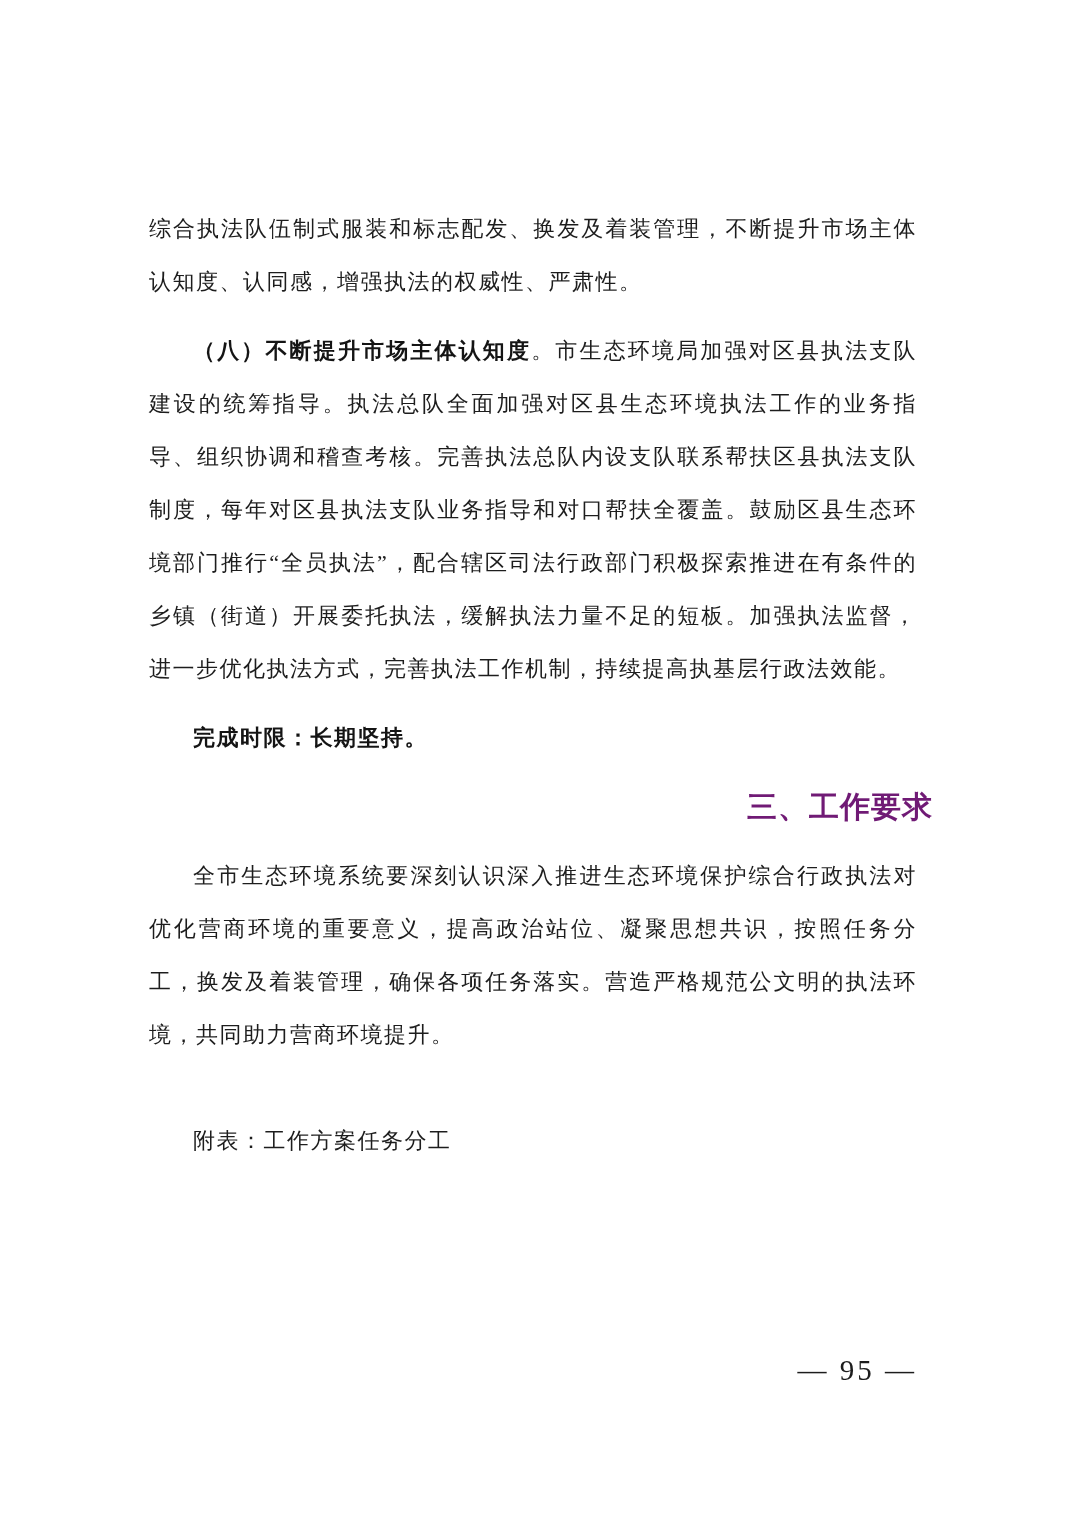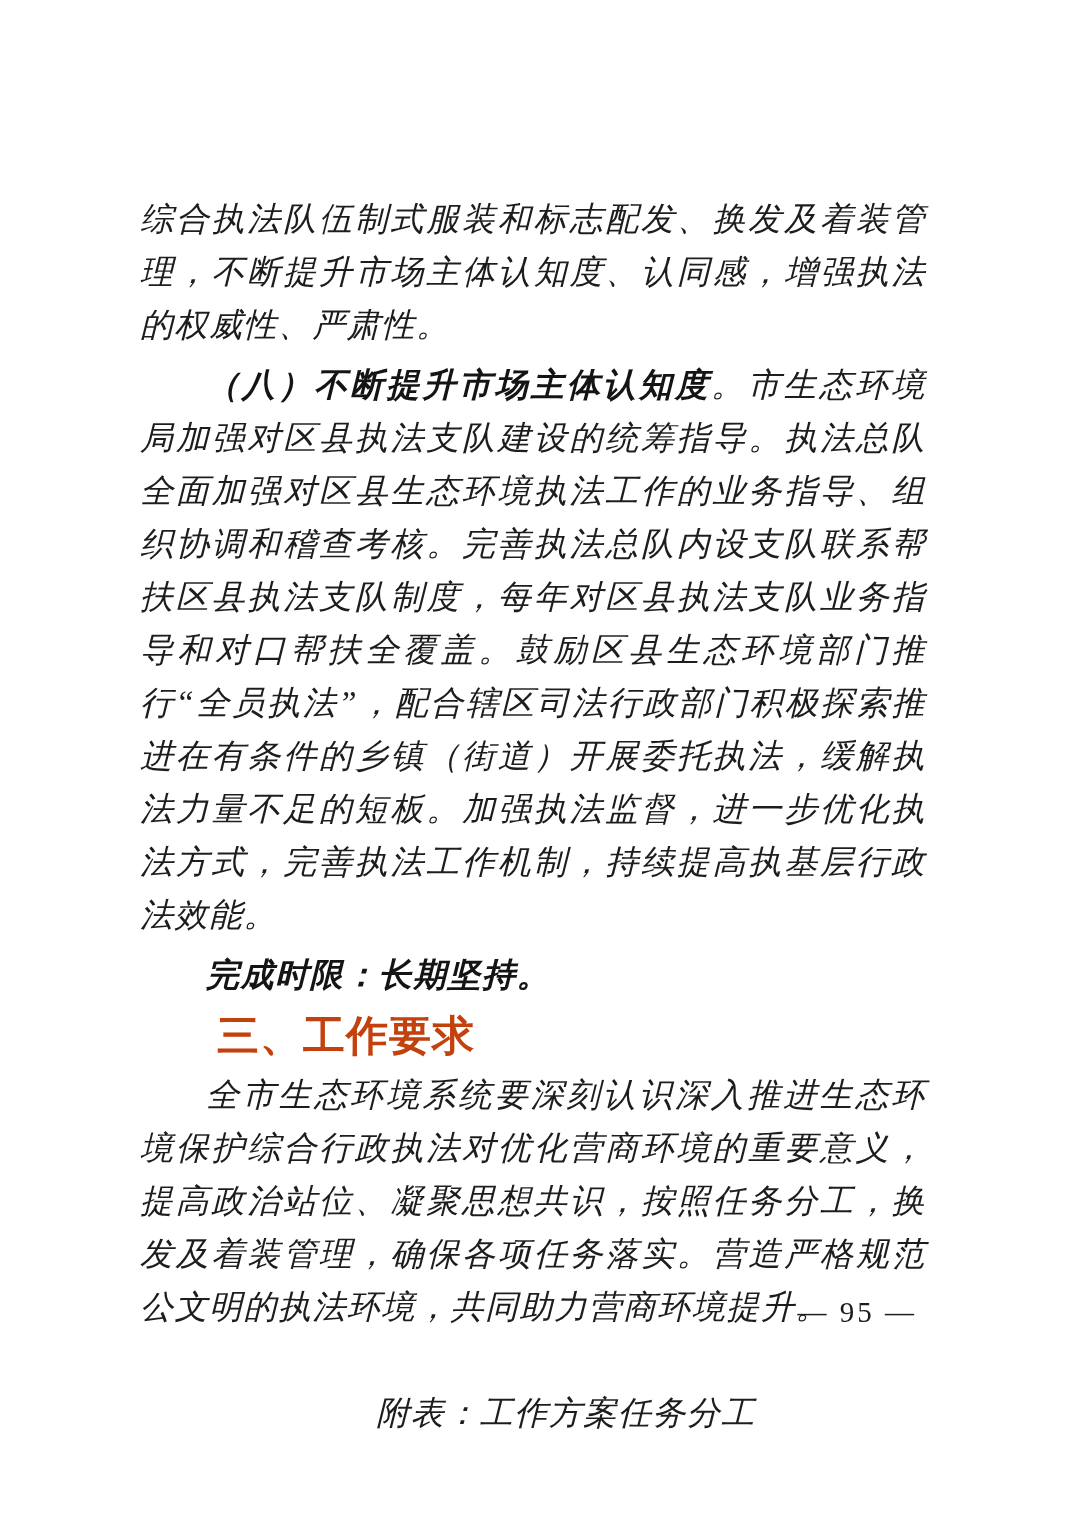--- a/index.html
+++ b/index.html
@@ -15,53 +15,52 @@
     color: #1d1d1d;
     overflow: hidden;
   }
   .doc-body {
     position: absolute;
     left: 133px;
     top: 186px;
     width: 800px;
   }
   .para {
-    margin: 7px;
-    font-size: 33px;
+    margin: 16px;
+    font-size: 22px;
     line-height: 53px;
     text-align: justify;
     text-justify: inter-character;
     letter-spacing: 1.5px;
-    font-style: italic;
   }
   .indent {
     text-indent: 2em;
   }
   .bold {
     font-weight: bold;
     color: #141414;
   }
   .section-heading {
     margin: 0;
-    font-size: 42px;
+    font-size: 30px;
     line-height: 53px;
     font-family: "Liberation Sans", "DejaVu Sans", sans-serif;
     font-weight: bold;
-    color: #c2410c;
+    color: #701a75;
     text-indent: 2em;
     letter-spacing: 1px;
-    text-align: left;
+    text-align: right;
   }
   .attachment {
     margin-top: 53px;
-    text-align: center;
+    text-align: left;
   }
   .page-footer {
     position: absolute;
-    top: 1296px;
+    top: 1354px;
     right: 157px;
     font-size: 29px;
     line-height: 32px;
     letter-spacing: 3px;
     color: #1d1d1d;
     white-space: nowrap;
   }
 </style>
 </head>
 <body>

